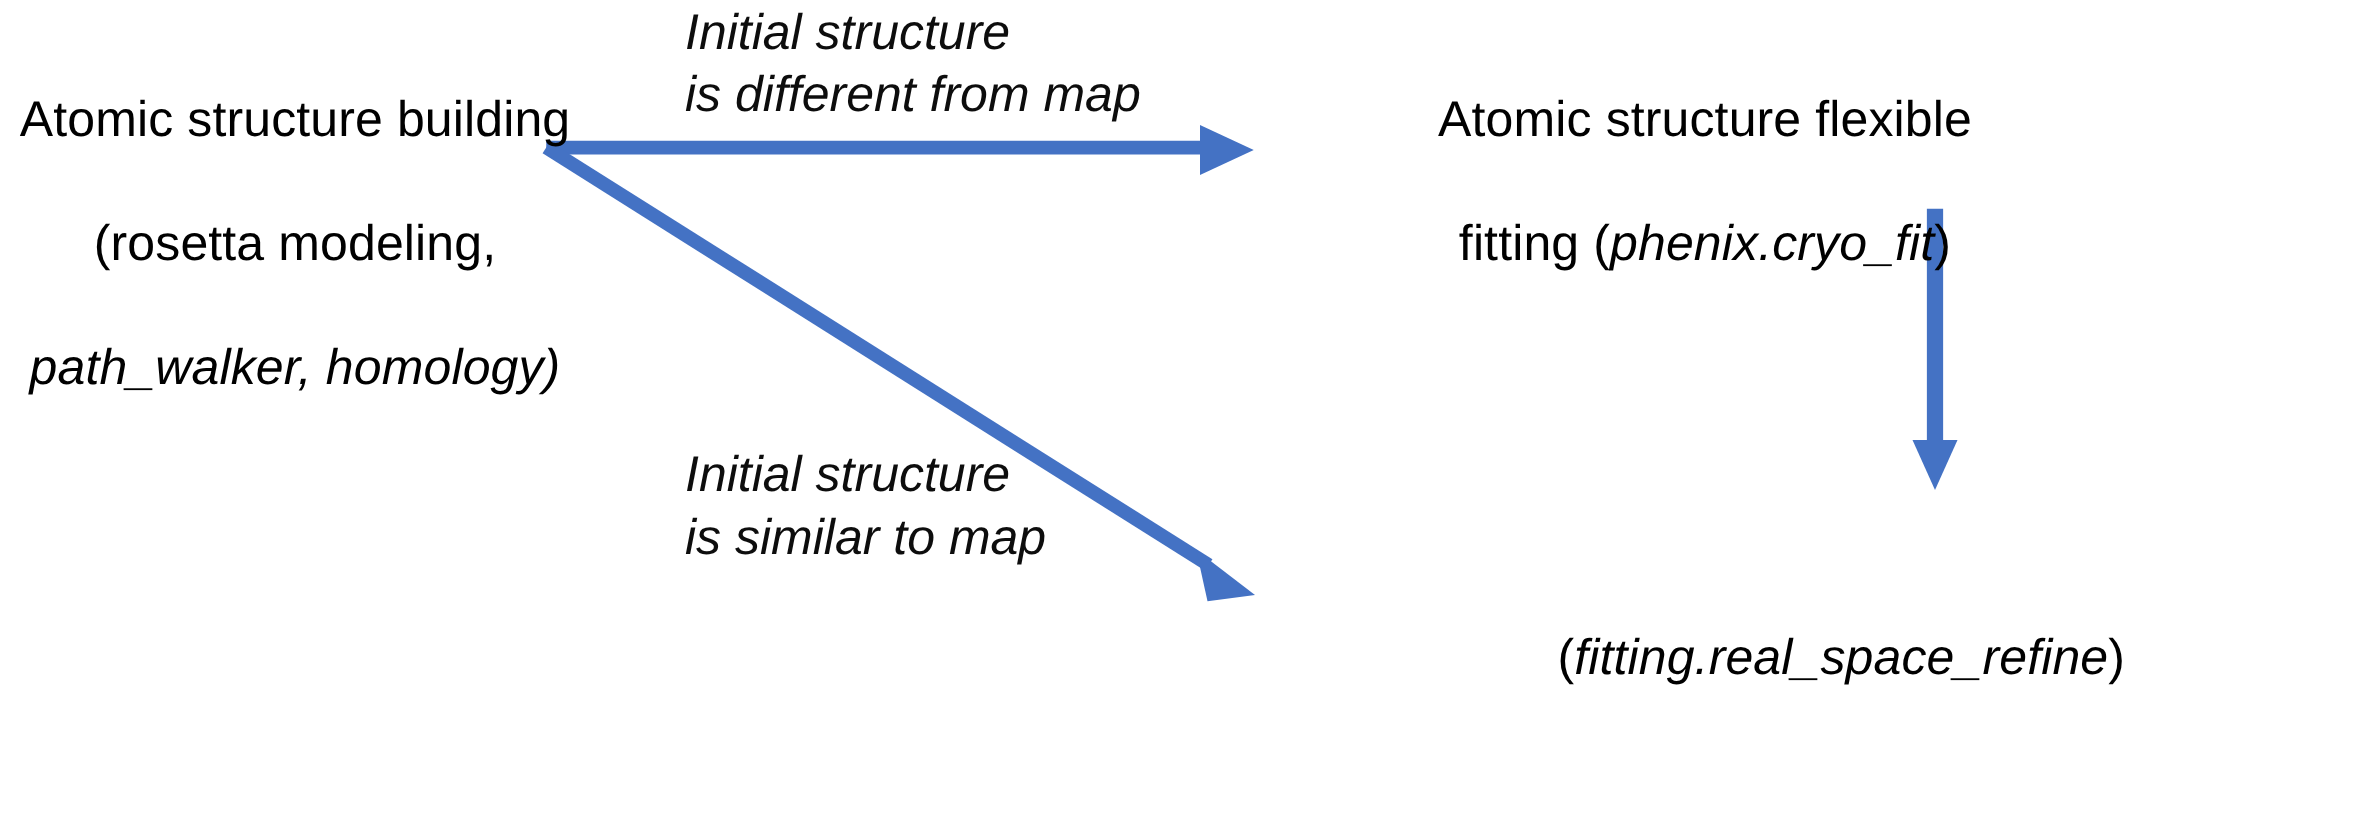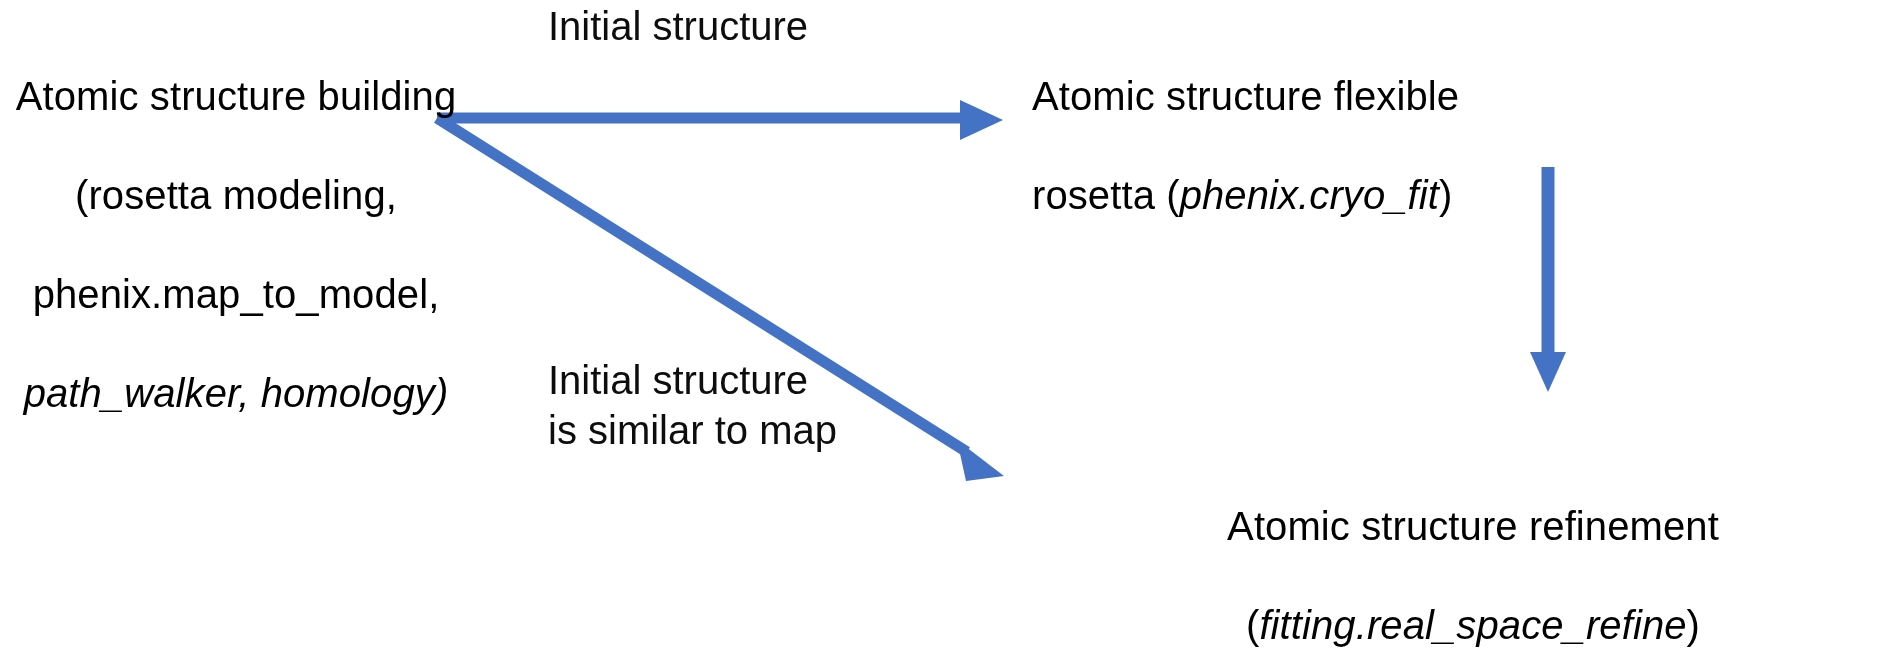--- a/index.html
+++ b/index.html
@@ -31,36 +31,37 @@
     display: block;
   }
   .edge-label {
     position: absolute;
     font-size: 40px;
     line-height: 1.26;
     color: #0d0d0d;
   }
   .edge-label .ln {
     display: block;
+    font-style: italic;
   }
   em, .it {
   }
 
   
   #node-building {
     left: 6px;
     top: 22px;
     width: 460px;
     text-align: center;
   }
   #node-fitting {
-    left: 1032px;
+    left: 1104px;
     top: 22px;
     width: 520px;
-    text-align: left;
+    text-align: center;
   }
   #node-refinement {
     left: 1063px;
     top: 452px;
     width: 820px;
     text-align: center;
   }
 
   
   #label-different {
@@ -105,36 +106,35 @@
 
     <g>
       <path d="M 1548 167 L 1548 355" stroke="#4472c4" stroke-width="13" fill="none"></path>
       <path d="M 1530 352 L 1548 392 L 1566 352 Z" fill="#4472c4"></path>
     </g>
   </svg>
 
   <div class="node" id="node-building">
     <span class="ln">Atomic structure building</span>
     <span class="ln">(rosetta modeling,</span>
-    <span class="ln it">phenix.map_to_model,</span>
     <span class="ln"><em class="it">path_walker, homology)</em></span>
   </div>
 
   <div class="node" id="node-fitting">
     <span class="ln">Atomic structure flexible</span>
-    <span class="ln"><span>rosetta (</span><em>phenix.cryo_fit</em><span>)</span></span>
+    <span class="ln"><span>fitting (</span><em>phenix.cryo_fit</em><span>)</span></span>
   </div>
 
   <div class="node" id="node-refinement">
-    <span class="ln">Atomic structure refinement</span>
     <span class="ln"><span>(</span><em>fitting.real_space_refine</em><span>)</span></span>
   </div>
 
   <div class="edge-label" id="label-different">
     <span class="ln">Initial structure</span>
+    <span class="ln">is different from map</span>
   </div>
 
   <div class="edge-label" id="label-similar">
     <span class="ln">Initial structure</span>
     <span class="ln">is similar to map</span>
   </div>
 
 </div>
 
 </body></html>

